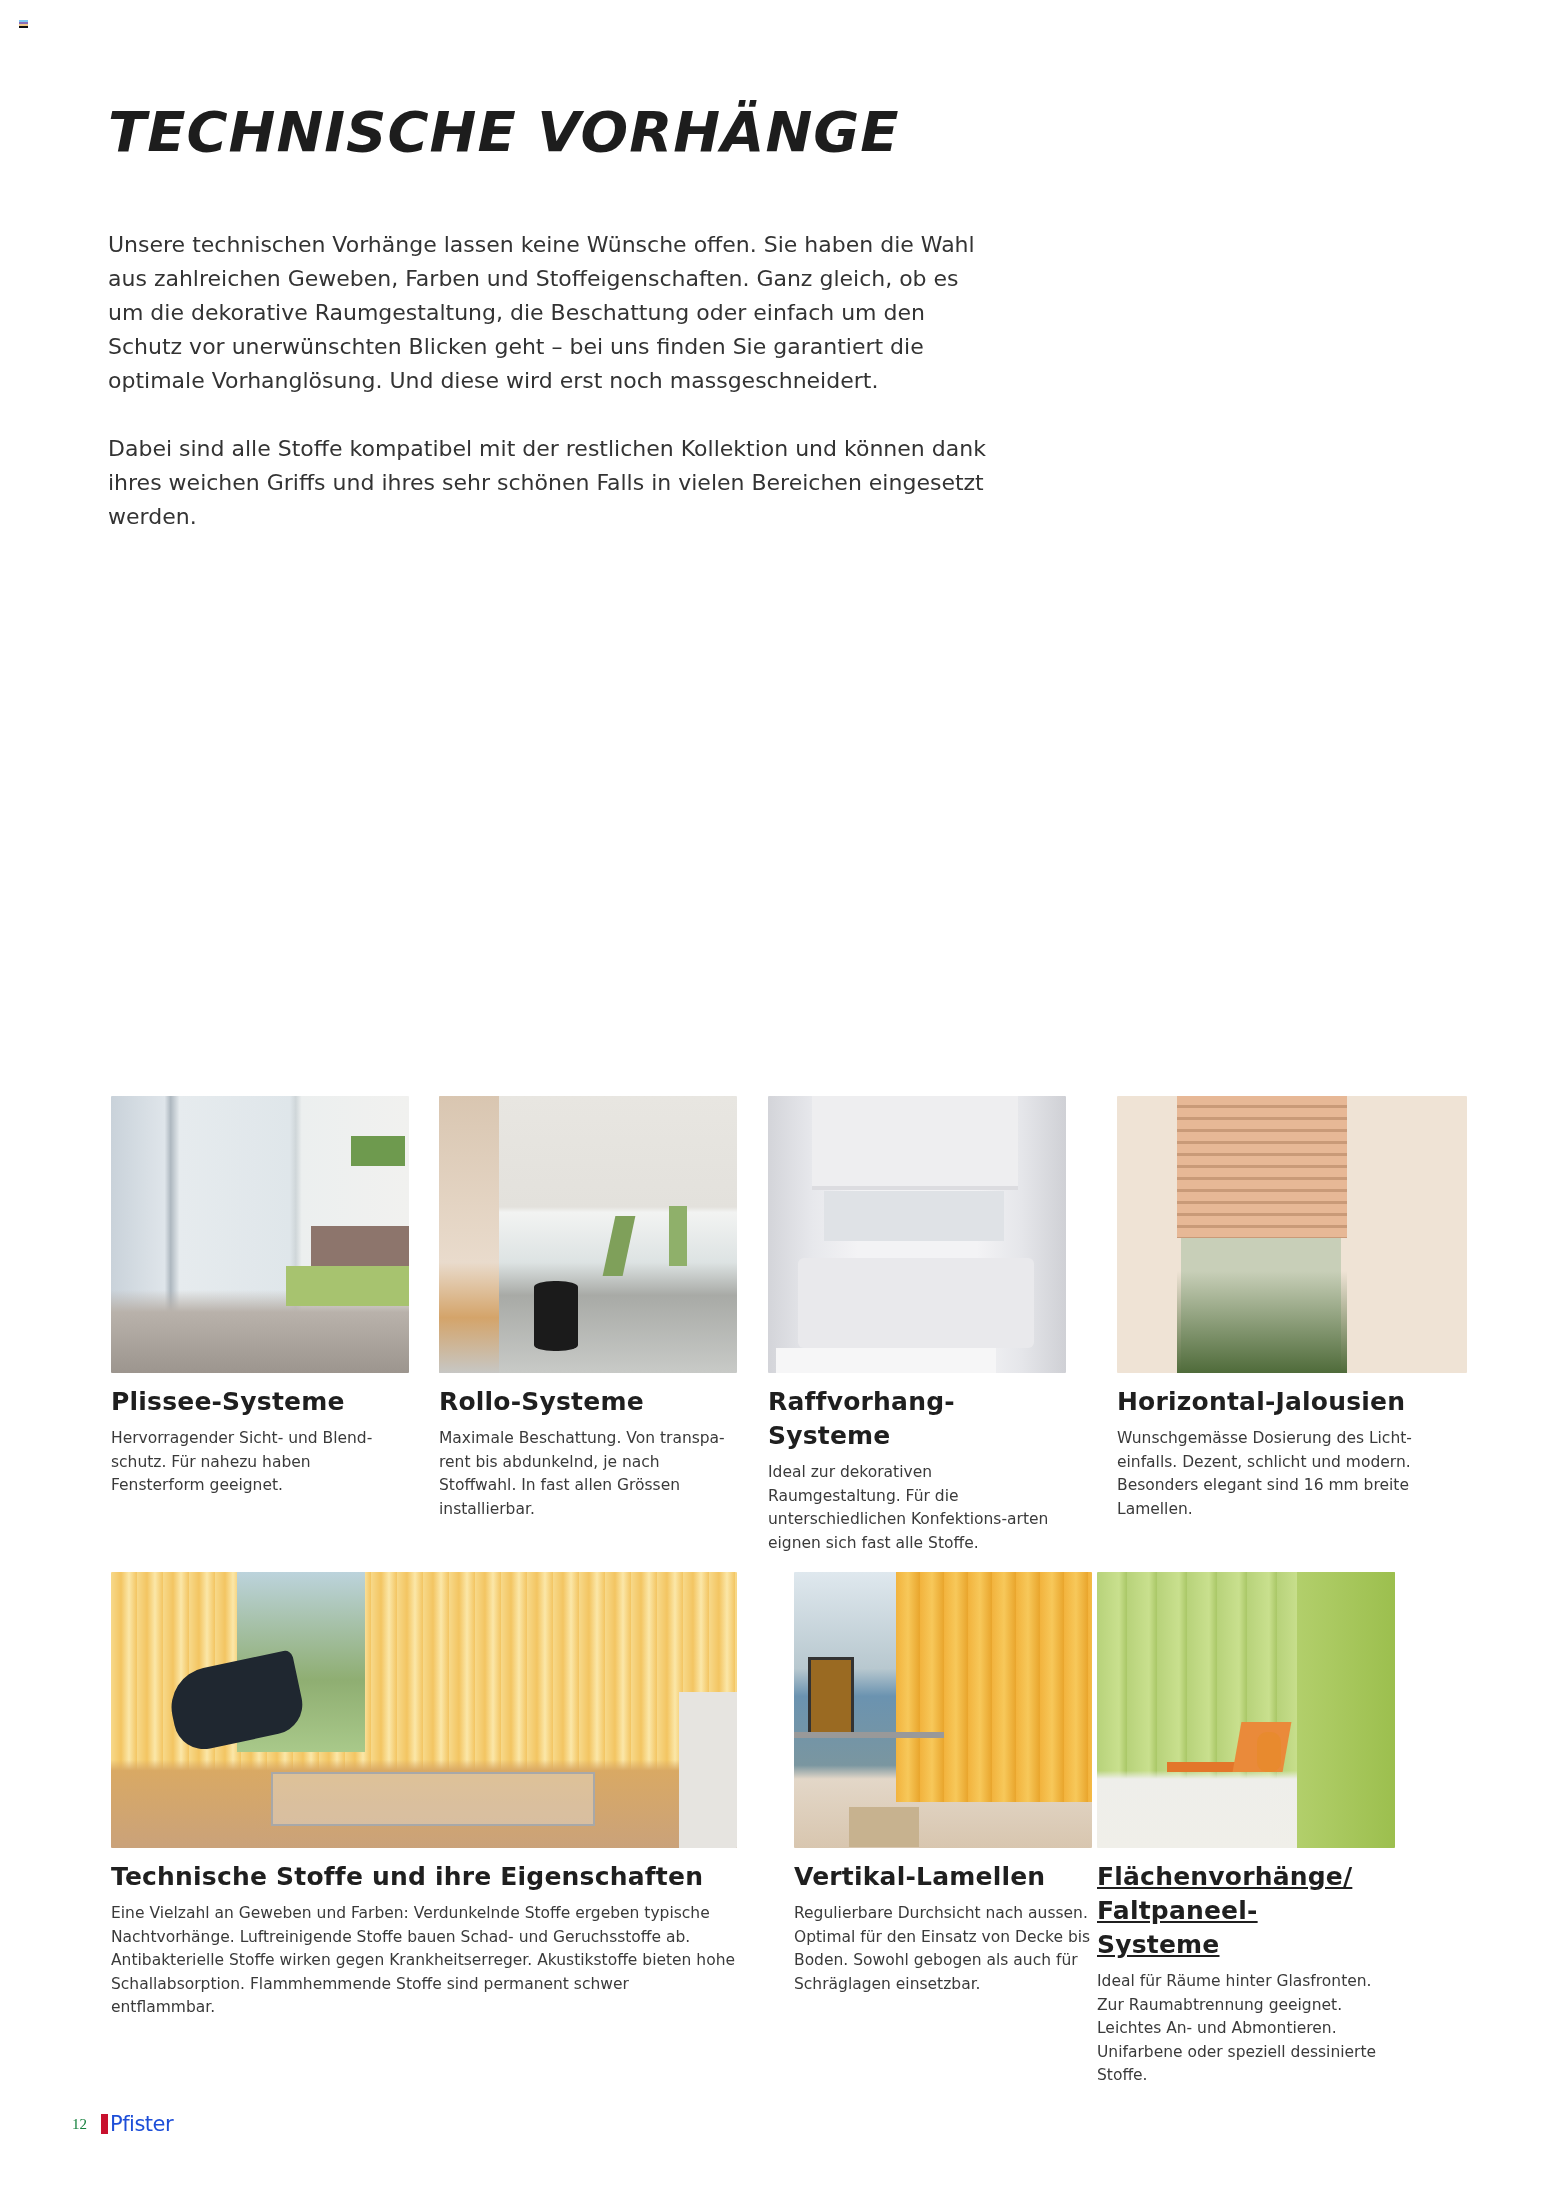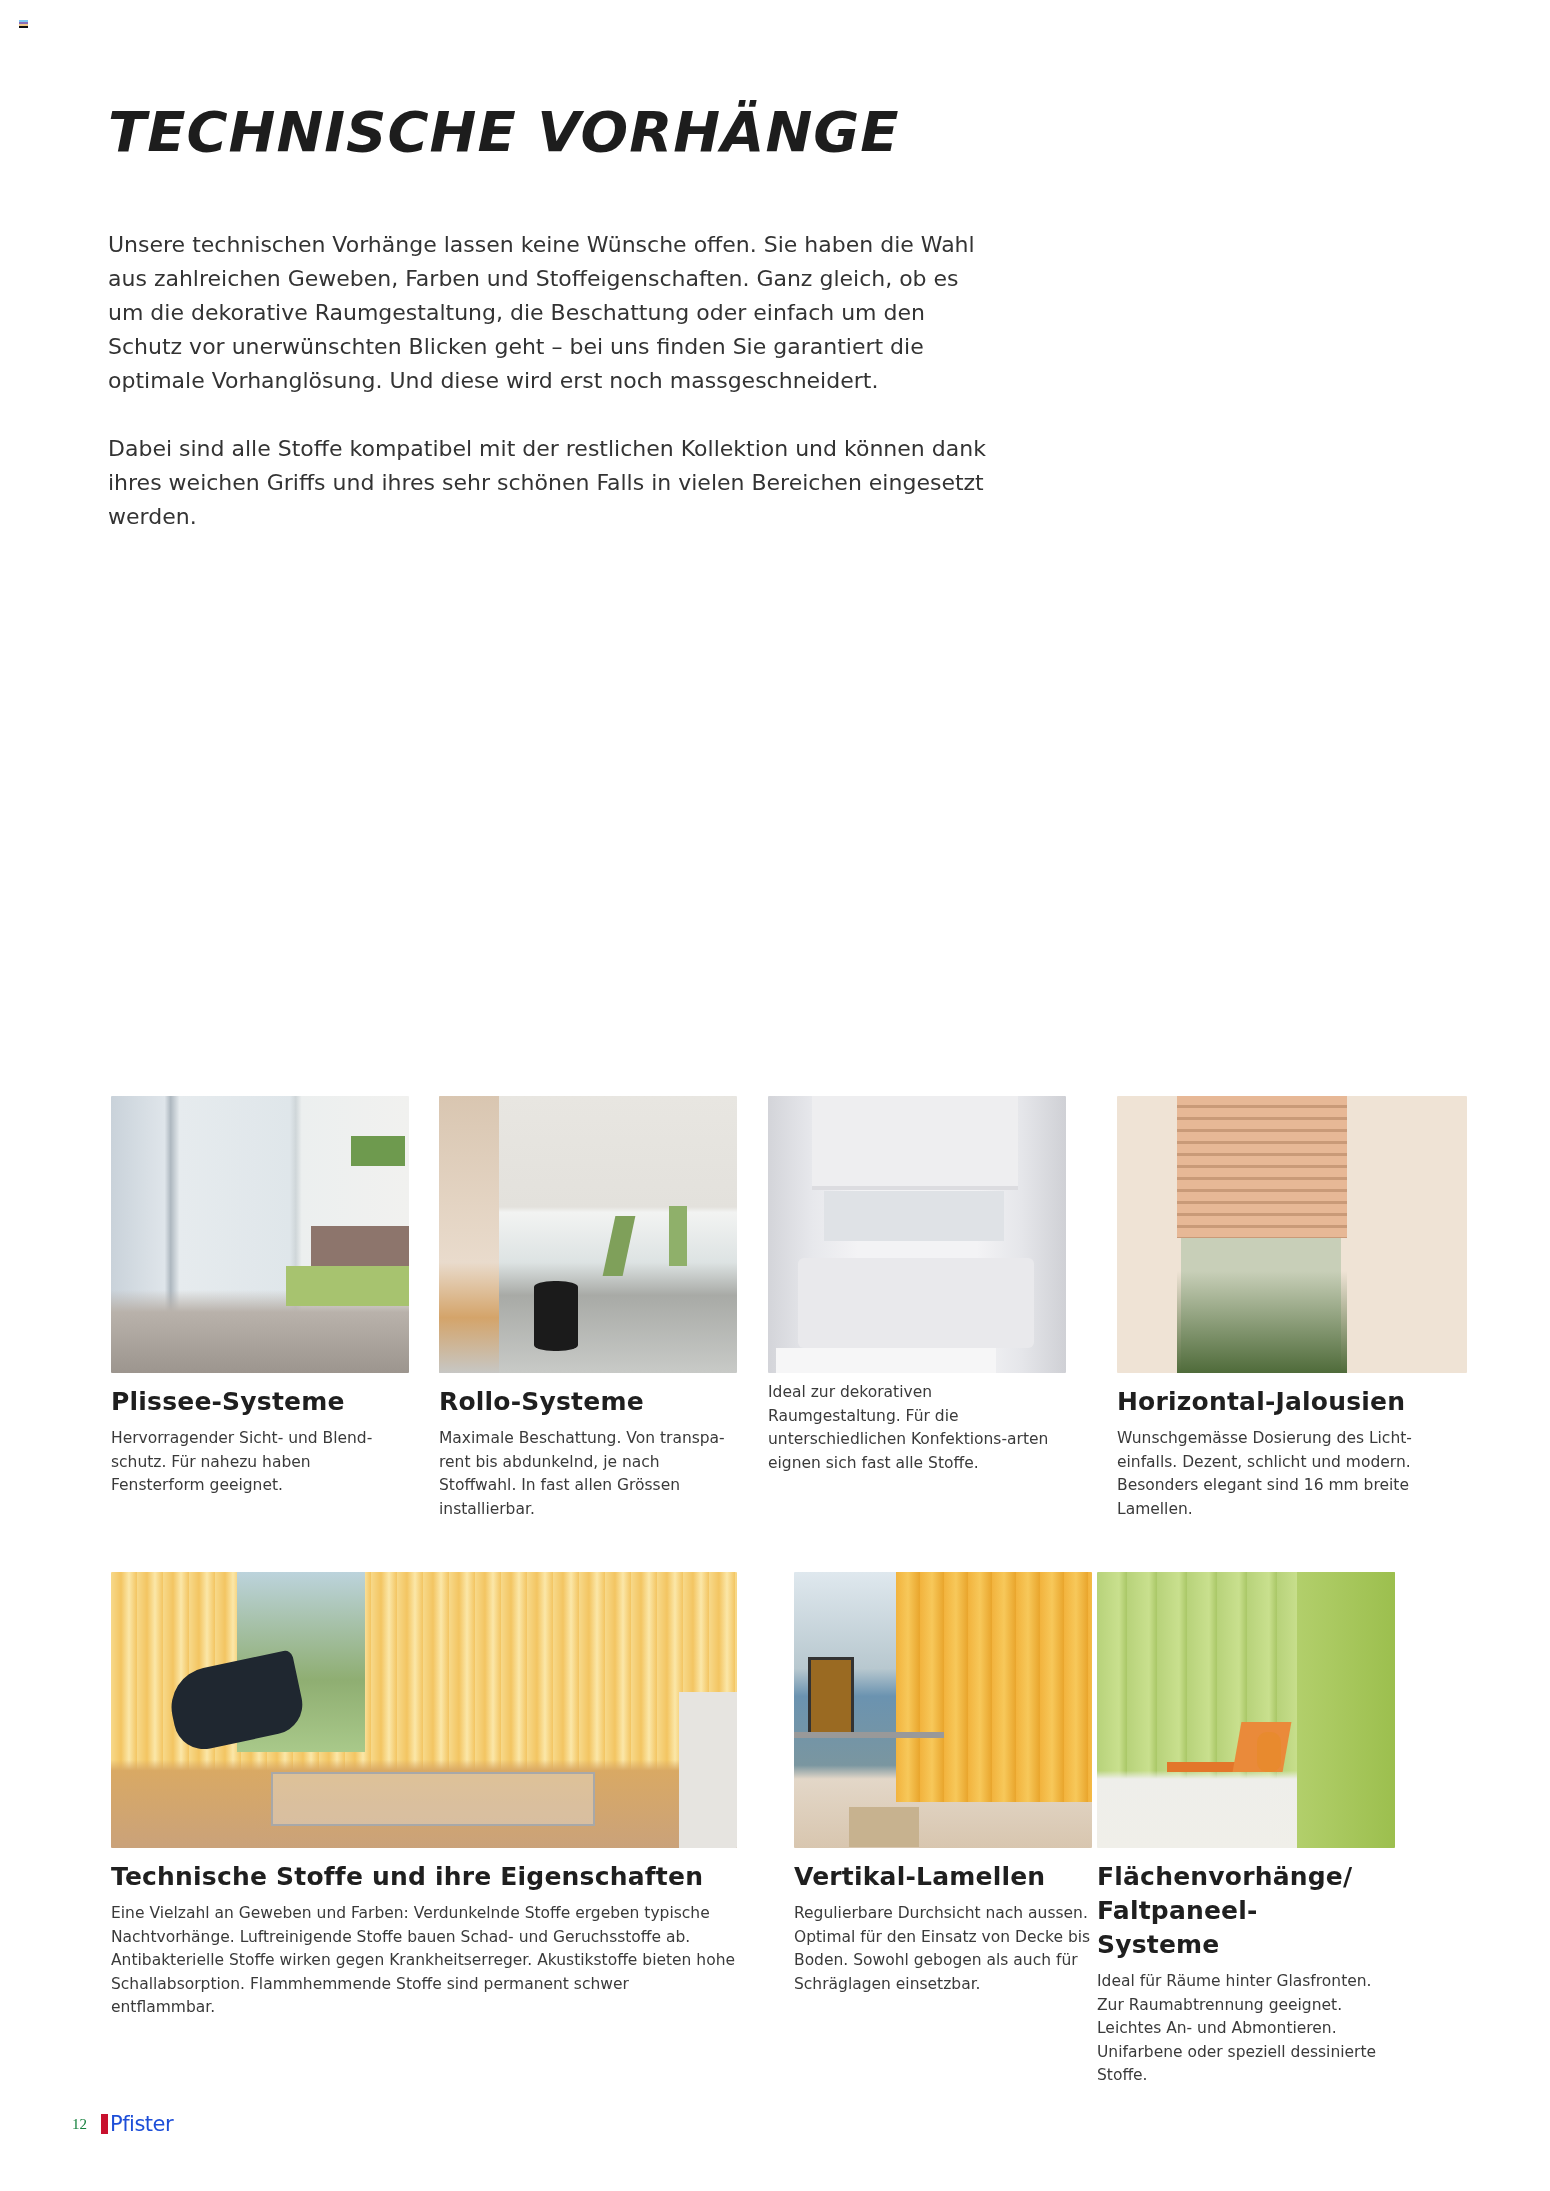--- a/index.html
+++ b/index.html
@@ -66,20 +66,21 @@
 </div>
 
 <div class="card" style="left:768px; top:1096px; width:298px;">
   <div class="photo" style="height:277px; background:
       linear-gradient(90deg, #d3d4d9 0%, #e7e8ec 15%, #f3f3f5 30%, #f3f3f5 70%, #e5e6ea 85%, #cfd0d5 100%);">
     <div style="position:absolute; left:44px; top:0; width:206px; height:90px; background:#eeeef0; border-bottom:4px solid #dcdce0;"></div>
     <div style="position:absolute; left:56px; top:95px; width:180px; height:50px; background:#dfe2e6;"></div>
     <div style="position:absolute; left:30px; top:162px; width:236px; height:90px; background:#e9e9ec; border-radius:6px;"></div>
     <div style="position:absolute; left:8px; top:252px; width:220px; height:25px; background:#f6f6f7;"></div>
   </div>
+  <h3>Raffvorhang-Systeme</h3>
   <p>Ideal zur dekorativen Raumgestaltung. Für die unterschiedlichen Konfektions-arten eignen sich fast alle Stoffe.</p>
 </div>
 
 <div class="card" style="left:1097px; top:1096px; width:350px;margin-left:20px;">
   <div class="photo" style="height:277px; background:#efe3d5;">
     <div style="position:absolute; left:60px; top:0; width:170px; height:142px;
          background:repeating-linear-gradient(180deg,#e7b896 0px,#e7b896 9px,#c99a78 9px,#c99a78 12px);"></div>
     <div style="position:absolute; left:64px; top:142px; width:160px; height:135px; background:#c8cfb8;"></div>
     <div style="position:absolute; left:60px; top:175px; width:170px; height:102px; background:linear-gradient(180deg,transparent,#4f6b3a);"></div>
   </div>
@@ -115,21 +116,21 @@
 
 <div class="card" style="left:1097px; top:1572px; width:298px;">
   <div class="photo" style="height:276px; background:
       linear-gradient(180deg, rgba(0,0,0,0) 72%, #eeeeea 75%, #f0efe9 100%),
       repeating-linear-gradient(90deg,#b7d27a 0px,#c9e08e 22px,#a9c766 30px);">
     <div style="position:absolute; left:70px; top:190px; width:110px; height:10px; background:#e3762a;"></div>
     <div style="position:absolute; left:140px; top:150px; width:50px; height:50px; background:#ea8a3a; transform:skewX(-10deg);"></div>
     <div style="position:absolute; left:160px; top:160px; width:24px; height:40px; background:#e88a2e; border-radius:10px;"></div>
     <div style="position:absolute; left:200px; top:0; width:98px; height:276px; background:linear-gradient(90deg,#b2cf6b,#9cbf4e);"></div>
   </div>
-  <h3 style="width:260px;">Flächenvorhänge/ Faltpaneel-Systeme</h3>
+  <h3 style="width:260px;text-decoration:underline;">Flächenvorhänge/ Faltpaneel-Systeme</h3>
   <p>Ideal für Räume hinter Glasfronten. Zur Raumabtrennung geeignet. Leichtes An- und Abmontieren. Unifarbene oder speziell dessinierte Stoffe.</p>
 </div>
 
 <div class="footer">
   <span class="pagenum">12</span>
   <span class="logo-mark"></span>
   <span class="logo-text">Pfister</span>
 </div>
 
 </body></html>

